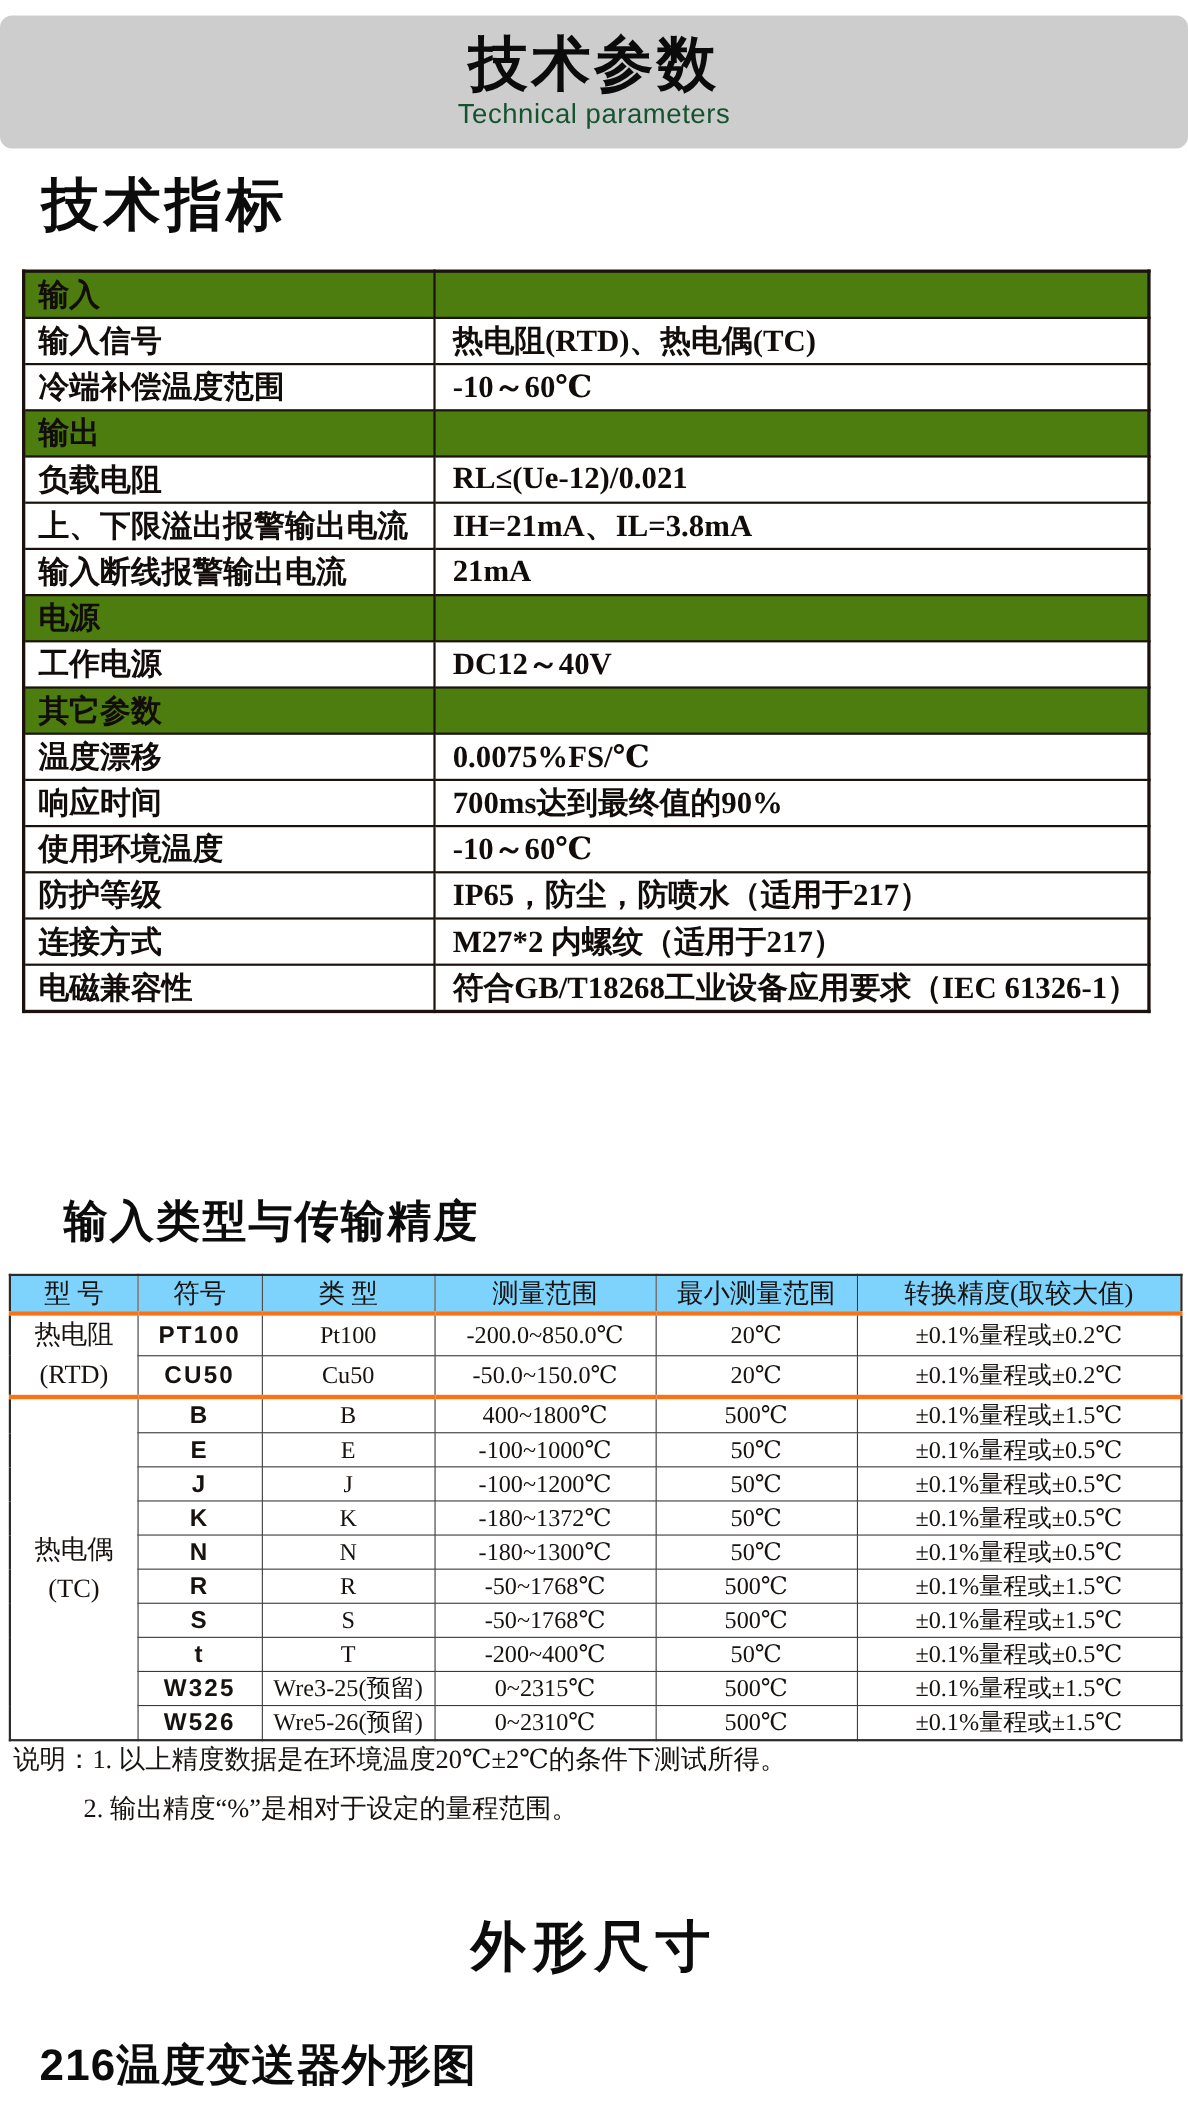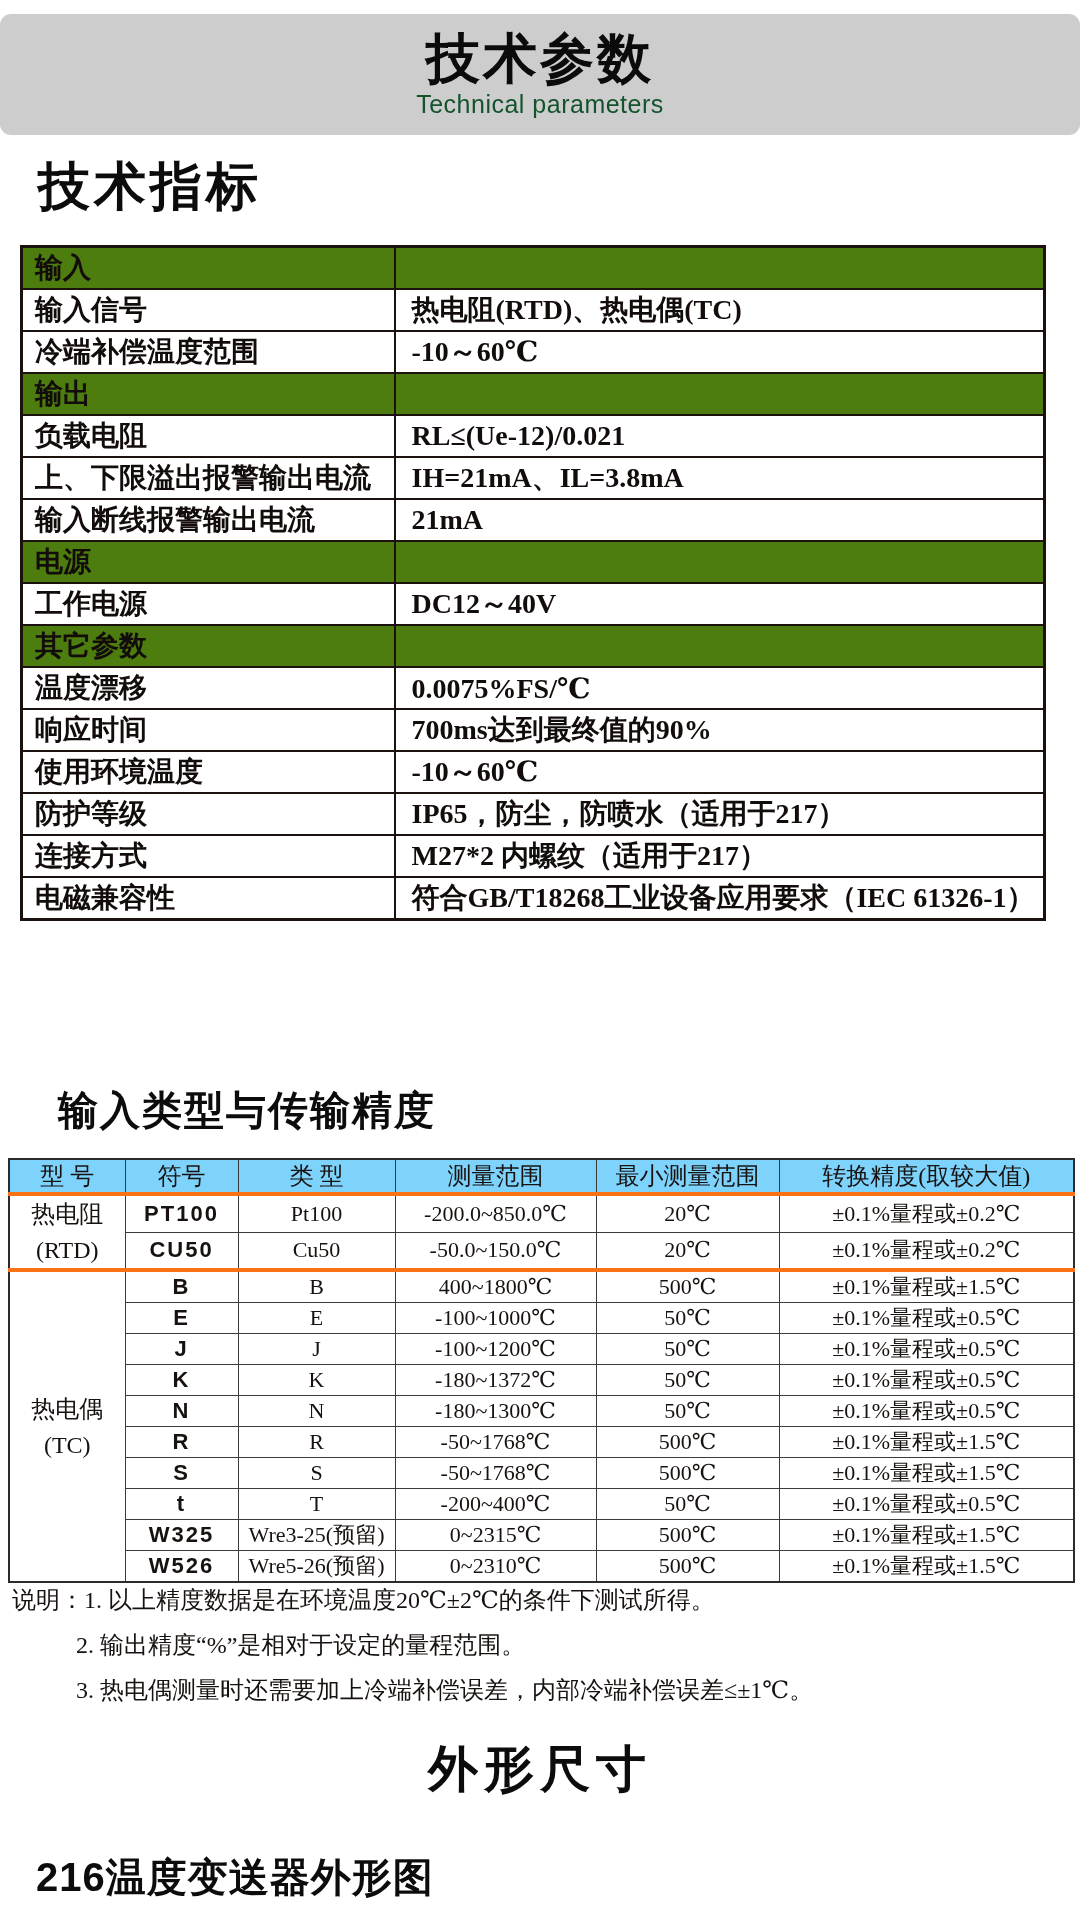--- a/index.html
+++ b/index.html
@@ -257,20 +257,19 @@
           <td>0~2310℃</td>
           <td>500℃</td>
           <td>±0.1%量程或±1.5℃</td>
         </tr>
       </tbody>
   </table>
 
   <div class="notes">
       <div class="note-line"><span>说明：</span><span>1. 以上精度数据是在环境温度20℃±2℃的条件下测试所得。</span></div>
       <div class="note-line indented"><span>2. 输出精度“%”是相对于设定的量程范围。</span></div>
-      <div class="note-line indented"><span>3. 热电偶测量时还需要加上冷端补偿误差，内部冷端补偿误差≤±1℃。</span></div>
     </div>
 
   <div class="h-dim">外形尺寸</div>
 
   <div class="h-216">216温度变送器外形图</div>
 
 </div>
 
 </body></html>

